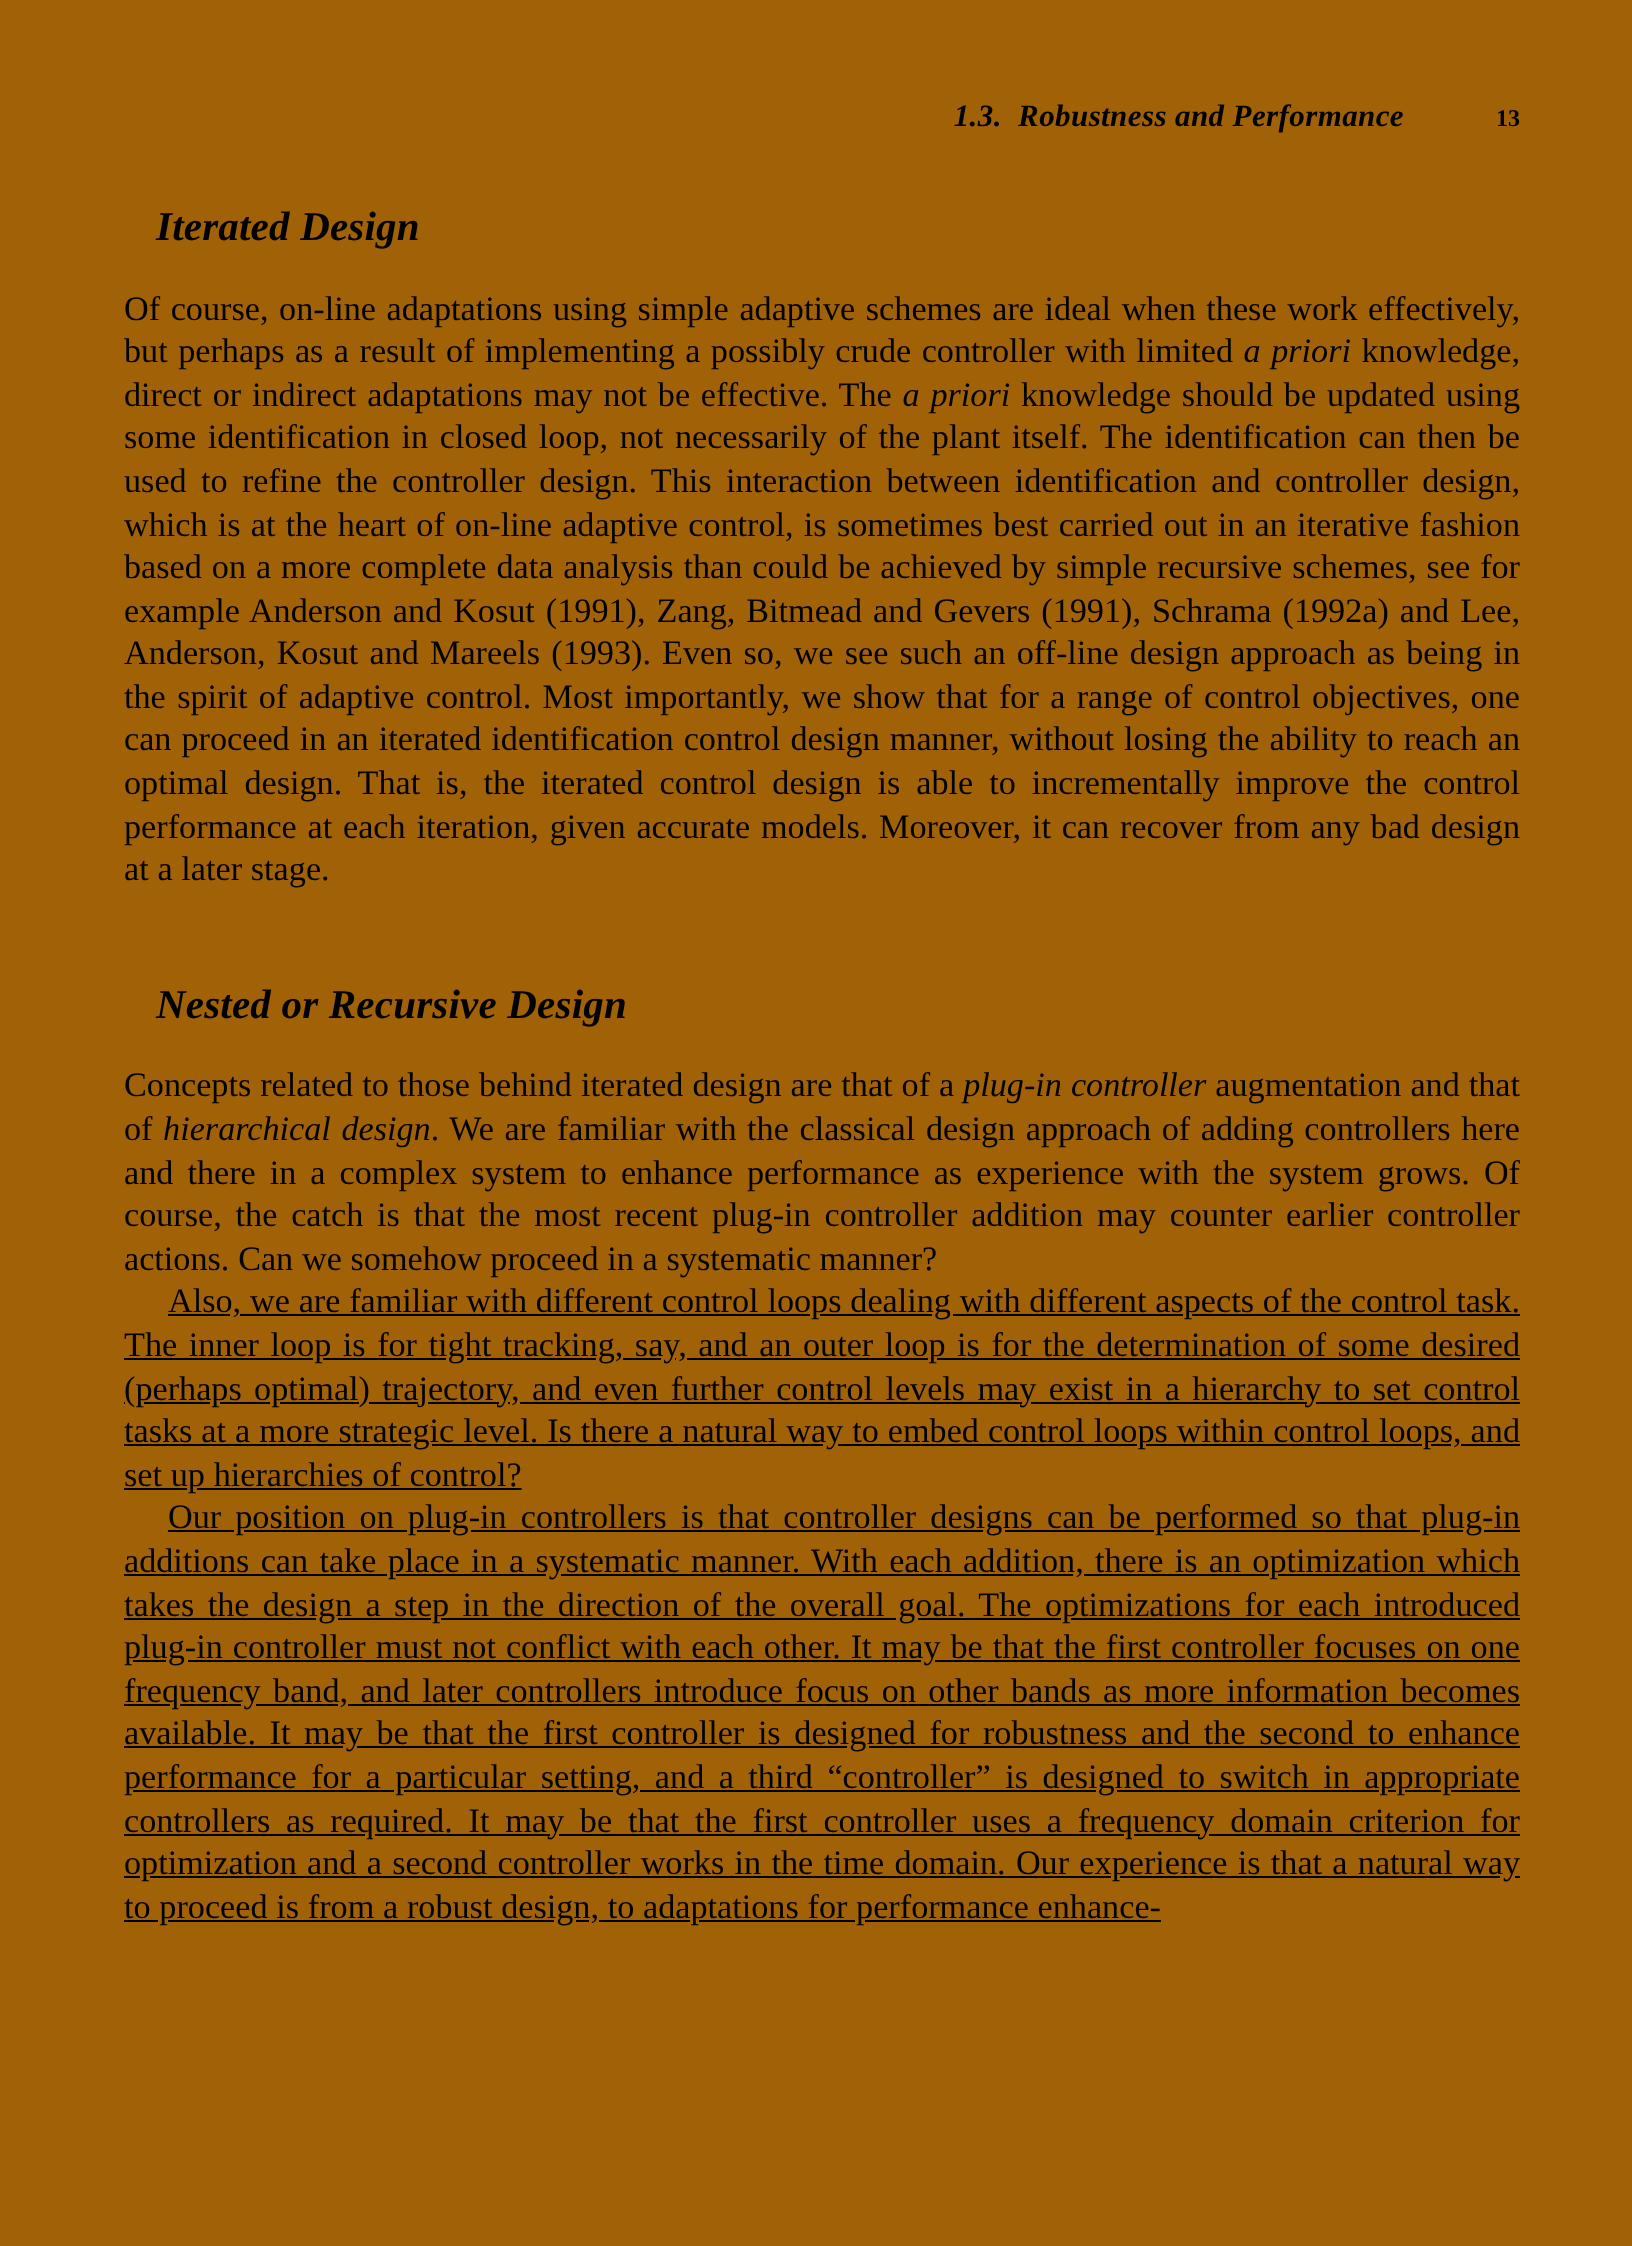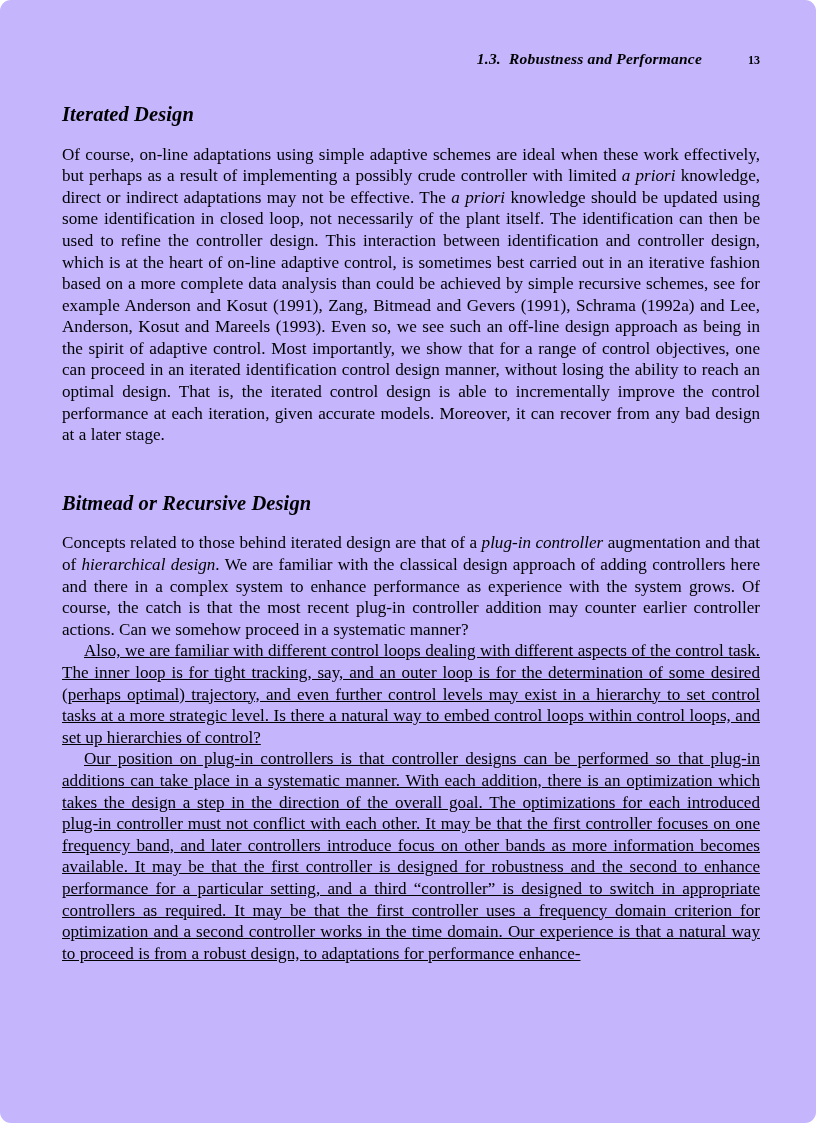--- a/index.html
+++ b/index.html
@@ -4,26 +4,25 @@
 <style>
   html, body {
     margin: 0;
     padding: 0;
     background: #ffffff;
   }
   .page {
     position: relative;
     width: 816px;
     height: 1123px;
-    background: #c4b5fd;
+    background: #a16207;
     margin: 0 auto;
     overflow: hidden;
     font-family: "Liberation Serif", "DejaVu Serif", serif;
     color: #000000;
-    border-radius: 11px;
   }
   .content {
     position: absolute;
     left: 62px;
     top: 0;
     width: 698px;
   }
   
   .runhead {
     display: flex;
@@ -44,21 +43,21 @@
     font-size: 12px;
     margin-left: 36px;
     min-width: 22px;
     text-align: right;
   }
   
   h2.section-heading {
     font-size: 20.5px;
     font-weight: bold;
     font-style: italic;
-    margin: 0;
+    margin: 16px;
     padding: 0;
     letter-spacing: 0.1px;
     line-height: 1.1;
   }
   .heading-1-wrap { margin-top: 31px; margin-bottom: 0; }
   .heading-2-wrap { margin-top: 46px; margin-bottom: 0; }
   
   p.body {
     font-size: 17.1px;
     line-height: 21.6px;
@@ -85,21 +84,21 @@
     </div>
 
     <div class="heading-1-wrap">
       <h2 class="section-heading">Iterated Design</h2>
       <div id="sec0body">
           <p class="body first"><span>Of course, on-line adaptations using simple adaptive schemes are ideal when these work effectively, but perhaps as a result of implementing a possibly crude controller with limited </span><i>a priori</i><span> knowledge, direct or indirect adaptations may not be effective. The </span><i>a priori</i><span> knowledge should be updated using some identification in closed loop, not necessarily of the plant itself. The identification can then be used to refine the controller design. This interaction between identification and controller design, which is at the heart of on-line adaptive control, is sometimes best carried out in an iterative fashion based on a more complete data analysis than could be achieved by simple recursive schemes, see for example Anderson and Kosut (1991), Zang, Bitmead and Gevers (1991), Schrama (1992a) and Lee, Anderson, Kosut and Mareels (1993). Even so, we see such an off-line design approach as being in the spirit of adaptive control. Most importantly, we show that for a range of control objectives, one can proceed in an iterated identification control design manner, without losing the ability to reach an optimal design. That is, the iterated control design is able to incrementally improve the control performance at each iteration, given accurate models. Moreover, it can recover from any bad design at a later stage.</span></p>
         </div>
     </div>
 
     <div class="heading-2-wrap">
-      <h2 class="section-heading">Bitmead or Recursive Design</h2>
+      <h2 class="section-heading">Nested or Recursive Design</h2>
       <div id="sec1body">
           <p class="body first"><span>Concepts related to those behind iterated design are that of a </span><i>plug-in controller</i><span> augmentation and that of </span><i>hierarchical design</i><span>. We are familiar with the classical design approach of adding controllers here and there in a complex system to enhance performance as experience with the system grows. Of course, the catch is that the most recent plug-in controller addition may counter earlier controller actions. Can we somehow proceed in a systematic manner?</span></p>
           <p class="body cont"><span>Also, we are familiar with different control loops dealing with different aspects of the control task. The inner loop is for tight tracking, say, and an outer loop is for the determination of some desired (perhaps optimal) trajectory, and even further control levels may exist in a hierarchy to set control tasks at a more strategic level. Is there a natural way to embed control loops within control loops, and set up hierarchies of control?</span></p>
           <p class="body cont"><span>Our position on plug-in controllers is that controller designs can be performed so that plug-in additions can take place in a systematic manner. With each addition, there is an optimization which takes the design a step in the direction of the overall goal. The optimizations for each introduced plug-in controller must not conflict with each other. It may be that the first controller focuses on one frequency band, and later controllers introduce focus on other bands as more information becomes available. It may be that the first controller is designed for robustness and the second to enhance performance for a particular setting, and a third “controller” is designed to switch in appropriate controllers as required. It may be that the first controller uses a frequency domain criterion for optimization and a second controller works in the time domain. Our experience is that a natural way to proceed is from a robust design, to adaptations for performance enhance-</span></p>
         </div>
     </div>
 
   </div>
 </div>
 

